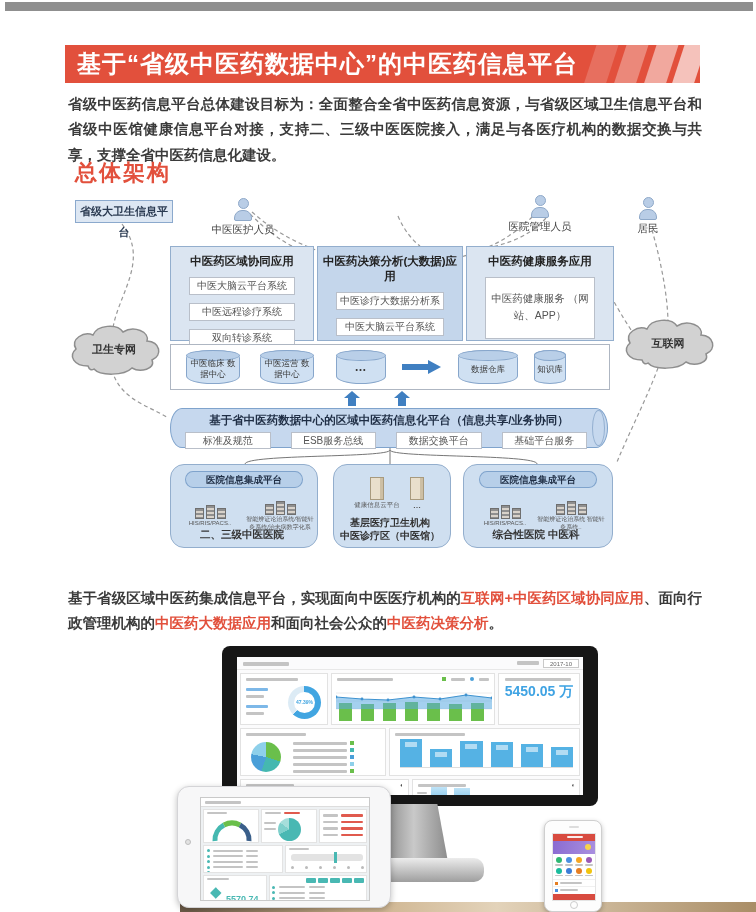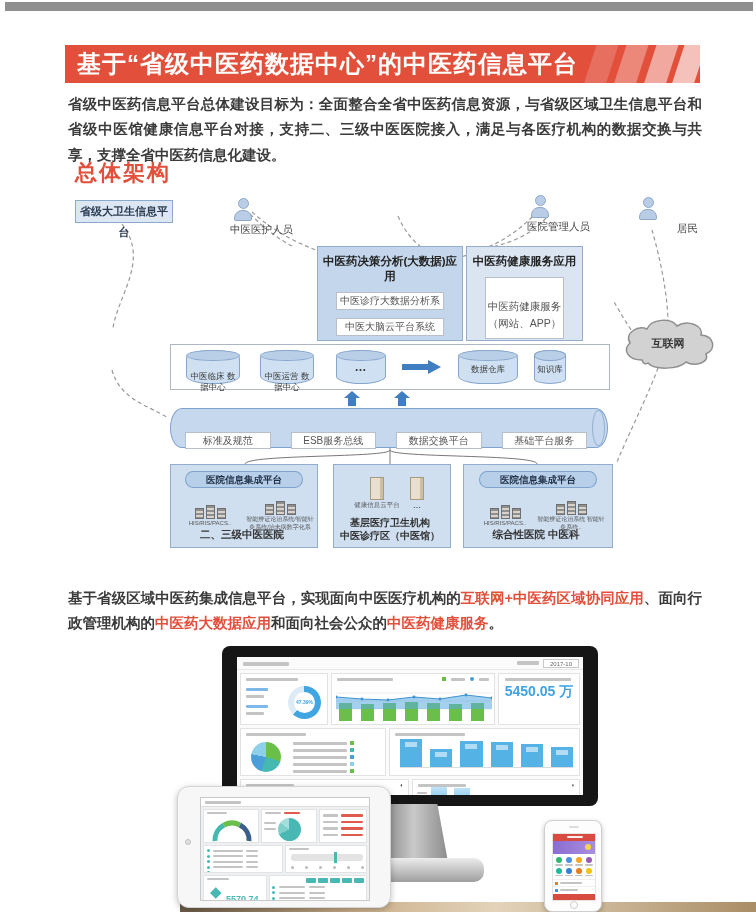--- a/index.html
+++ b/index.html
@@ -24,59 +24,59 @@
   .hl { color:#e2503c; }
 
   .section-title { position:absolute; left:75px; top:158px; font-size:22px; font-weight:bold; color:#e2503c; letter-spacing:2px; }
 
   
   .diagram-svg { position:absolute; left:0; top:0; width:756px; height:912px; pointer-events:none; }
 
   .extbox { position:absolute; left:75px; top:200px; width:98px; height:23px; background:#dde7f3; border:1px solid #8ba9cd;
             font-size:11px; font-weight:bold; color:#2b3b52; text-align:center; line-height:21px; }
 
-  .actor { position:absolute; width:100px; text-align:right; }
+  .actor { position:absolute; width:100px; text-align:center; }
   .actor .head { width:11px; height:11px; border-radius:50%; background:#b9cde6; border:1px solid #8fa9c9; margin:0 auto; }
   .actor .body { width:18px; height:11px; border-radius:8px 8px 2px 2px; background:#b9cde6; border:1px solid #8fa9c9; margin:1px auto 0; }
   .actor .alabel { font-size:10.5px; color:#444; margin-top:2px; white-space:nowrap; }
 
   .appcol { position:absolute; top:246px; height:95px; background:#dbe5f1; border:1px solid #93aecd; }
   .appcol.dark { background:#c4d6eb; }
   .appcol .coltitle { text-align:center; font-size:11.5px; font-weight:bold; color:#222; margin-top:7px; }
   .appitem { position:relative; margin:8px 18px 0; height:18px; background:#ffffff; border:1px solid #b9bfc9;
              font-size:10px; color:#555; text-align:center; line-height:16px; overflow:hidden; }
-  .appitem.tall { height:62px; line-height:1.6; padding-top:20px; font-size:10.5px; }
+  .appitem.tall { height:62px; line-height:1.6; padding-top:12px; font-size:10.5px; }
 
   .datarow { position:absolute; left:170px; top:344px; width:440px; height:46px; background:#fff; border:1px solid #aeb6c2; }
   .cyl { position:absolute; background:#cfe0f2; border:1px solid #87a6cb; border-radius:26px / 8px;
          font-size:8.5px; color:#3a3a3a; text-align:center; line-height:1.25; }
   .cyl::before { content:""; position:absolute; top:-1px; left:-1px; right:-1px; height:9px;
                  background:#b9cfe8; border:1px solid #87a6cb; border-radius:50%; }
-  .cyl .cyltext { position:relative; padding-top:20px; }
+  .cyl .cyltext { position:relative; padding-top:7px; }
   .cyl.dots .cyltext { font-weight:bold; font-size:12px; letter-spacing:1px; padding-top:9px; }
 
   .rarrow { position:absolute; left:402px; top:360px; width:40px; height:14px; }
   .rarrow .bar { position:absolute; left:0; top:4px; width:26px; height:6px; background:#3f7fc1; }
   .rarrow .tip { position:absolute; left:26px; top:0; width:0; height:0; border-left:13px solid #3f7fc1;
                  border-top:7px solid transparent; border-bottom:7px solid transparent; }
   .uparrow { position:absolute; width:16px; height:15px; }
   .uparrow .tip { position:absolute; top:0; left:0; width:0; height:0; border-bottom:7px solid #3f7fc1;
                   border-left:8px solid transparent; border-right:8px solid transparent; }
   .uparrow .bar { position:absolute; top:7px; left:4px; width:8px; height:8px; background:#3f7fc1; }
 
   .platform { position:absolute; left:170px; top:408px; width:438px; height:40px; background:#c6d8ee;
               border:1px solid #7fa3cc; border-radius:12px / 20px; }
   .platform .endcap { position:absolute; right:2px; top:1px; bottom:1px; width:13px; border:1px solid #93afd0;
                       border-radius:50%; }
   .platform .ptitle { text-align:center; font-size:11.5px; font-weight:bold; color:#1f2e45; margin-top:4px; }
   .svcrow { position:absolute; left:14px; right:20px; top:23px; display:flex; gap:20px; }
   .svc { flex:1; height:17px; background:#fff; border:1px solid #b9bfc9; font-size:10px; color:#555;
          text-align:center; line-height:15px; }
 
-  .facility { position:absolute; top:464px; height:84px; background:#cfdff0; border:1px solid #93aecd; border-radius:0; }
+  .facility { position:absolute; top:464px; height:84px; background:#cfdff0; border:1px solid #93aecd; border-radius:14px; }
   .pill { position:relative; margin:6px auto 0; width:118px; height:17px; background:#b7cfe9; border:1px solid #7fa3cc;
           border-radius:8px / 50%; font-size:9.5px; font-weight:bold; color:#1f2e45; text-align:center; line-height:15px; }
   .cluster { position:absolute; width:70px; text-align:center; }
   .towers { display:flex; gap:2px; justify-content:center; align-items:flex-end; }
   .srv { width:9px; height:14px; background:repeating-linear-gradient(180deg,#8f8f8f 0 2px,#d8d2ca 2px 4px);
          border:1px solid #6f6f6f; }
   .srv.tall2 { height:11px; }
   .clabel { font-size:6px; color:#555; line-height:1.3; margin-top:1px; }
   .caption { position:absolute; bottom:5px; left:0; right:4px; text-align:center; font-size:10.5px; font-weight:bold; color:#333; line-height:1.3; }
   .tower3d { width:14px; height:23px; background:#e9dfcc; border:1px solid #a89a7e; box-shadow:inset -3px 0 0 #cdbfa4; }
@@ -197,29 +197,37 @@
     <div class="head"></div>
     <div class="body"></div>
     <div class="alabel">医院管理人员</div>
   </div>
   <div class="actor" style="left:598px; top:197px;">
     <div class="head"></div>
     <div class="body"></div>
     <div class="alabel">居民</div>
   </div>
 
+  <div class="appcol" style="left:170px; width:144px;">
+    <div class="coltitle">中医药区域协同应用</div>
+    <div id="colitems-0">
+        <div class="appitem">中医大脑云平台系统</div>
+        <div class="appitem">中医远程诊疗系统</div>
+        <div class="appitem">双向转诊系统</div>
+      </div>
+  </div>
   <div class="appcol dark" style="left:317px; width:146px;">
     <div class="coltitle">中医药决策分析(大数据)应用</div>
     <div id="colitems-1">
         <div class="appitem">中医诊疗大数据分析系统</div>
         <div class="appitem">中医大脑云平台系统</div>
         <div class="appitem">中医绩效管理系统</div>
       </div>
   </div>
-  <div class="appcol" style="left:466px; width:117px;">
+  <div class="appcol" style="left:466px; width:148px;">
     <div class="coltitle">中医药健康服务应用</div>
     <div class="appitem tall">中医药健康服务 （网站、APP）</div>
   </div>
 
   <div class="datarow"></div>
   <div class="cyl" style="left:186px; top:350px; width:54px; height:34px;">
     <div class="cyltext">中医临床 数据中心</div>
     </div>
   <div class="cyl" style="left:260px; top:350px; width:54px; height:34px;">
     <div class="cyltext">中医运营 数据中心</div>
@@ -242,20 +250,21 @@
       <div class="tip"></div>
       <div class="bar"></div>
     </div>
   <div class="uparrow" style="left:394px; top:391px;">
       <div class="tip"></div>
       <div class="bar"></div>
     </div>
 
   <div class="platform">
     <div class="endcap"></div>
+    <div class="ptitle">基于省中医药数据中心的区域中医药信息化平台（信息共享/业务协同）</div>
     <div class="svcrow" id="services">
         <div class="svc">标准及规范</div>
         <div class="svc">ESB服务总线</div>
         <div class="svc">数据交换平台</div>
         <div class="svc">基础平台服务</div>
       </div>
   </div>
 
   <div class="facility" style="left:170px; width:148px;">
     <div class="pill">医院信息集成平台</div>
@@ -311,28 +320,34 @@
       <div class="towers">
           <div class="srv tall2"></div>
           <div class="srv"></div>
           <div class="srv tall2"></div>
         </div>
       <div class="clabel">智能辨证论治系统 智能针灸系统..</div>
     </div>
     <div class="caption">综合性医院  中医科</div>
   </div>
 
+  <div class="cloud-wrap" style="left:62px; top:322px;">
+    <svg width="104" height="56" viewBox="0 0 104 56">
+      <path d="M26,44 C12,44 6,34 14,27 C8,17 22,9 31,13 C35,3 55,1 61,10 C72,3 88,10 85,19 C98,20 101,33 90,38 C94,47 78,51 70,46 C62,54 38,54 32,47 C29,49 27,47 26,44 Z" fill="#d2d2d2" stroke="#8e8e8e" stroke-width="1.5"></path>
+    </svg>
+    <div class="cloud-label">卫生专网</div>
+  </div>
   <div class="cloud-wrap" style="left:616px; top:316px;">
     <svg width="104" height="56" viewBox="0 0 104 56">
       <path d="M26,44 C12,44 6,34 14,27 C8,17 22,9 31,13 C35,3 55,1 61,10 C72,3 88,10 85,19 C98,20 101,33 90,38 C94,47 78,51 70,46 C62,54 38,54 32,47 C29,49 27,47 26,44 Z" fill="#d2d2d2" stroke="#8e8e8e" stroke-width="1.5"></path>
     </svg>
     <div class="cloud-label">互联网</div>
   </div>
 
-  <div class="para para-closing" id="closing"><span>基于省级区域中医药集成信息平台，实现面向中医医疗机构的</span><span class="hl">互联网+中医药区域协同应用</span><span>、面向行政管理机构的</span><span class="hl">中医药大数据应用</span><span>和面向社会公众的</span><span class="hl">中医药健康服务</span><span>。</span></div>
+  <div class="para para-closing" id="closing"><span>基于省级区域中医药集成信息平台，实现面向中医医疗机构的</span><span class="hl">互联网+中医药区域协同应用</span><span>、面向行政管理机构的</span><span class="hl">中医药大数据应用</span><span>和面向社会公众的</span><span class="hl">中医药决策分析</span><span>。</span></div>
 
   <div class="tablestrip"></div>
 
   <div class="monitor"></div>
   <div class="stand-neck"></div>
   <div class="stand-base"></div>
 
   <div class="mscreen">
     <div class="dash-top">
       <div class="ph" style="position:absolute;left:6px;top:5px;width:46px;height:4px;"></div>

